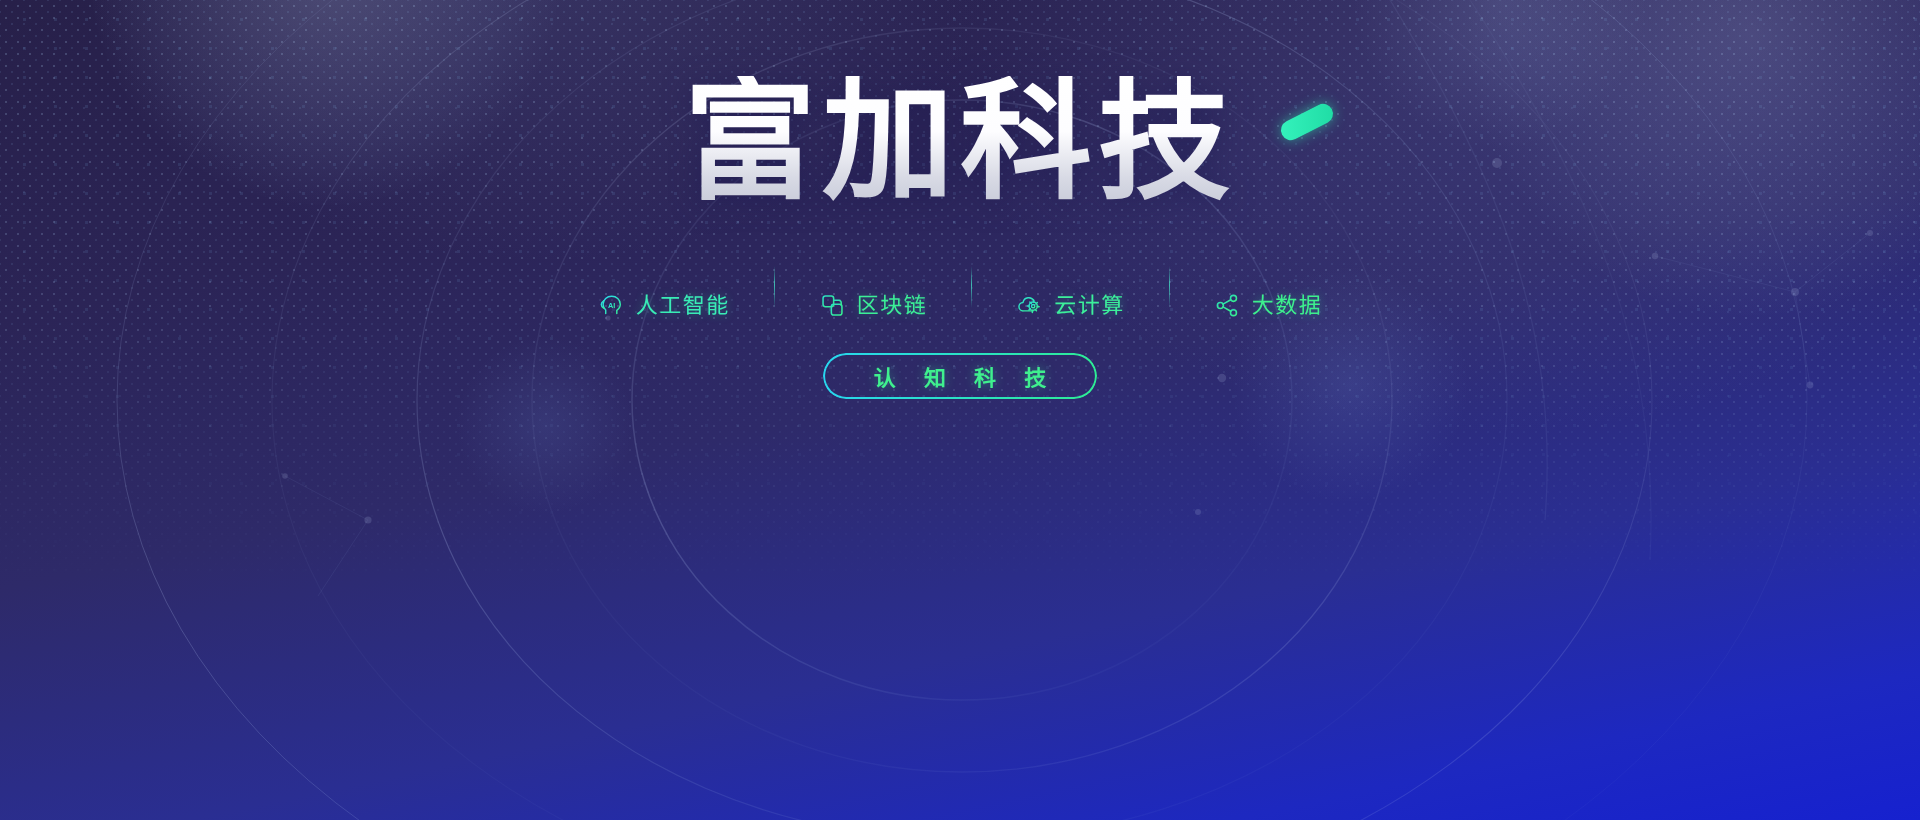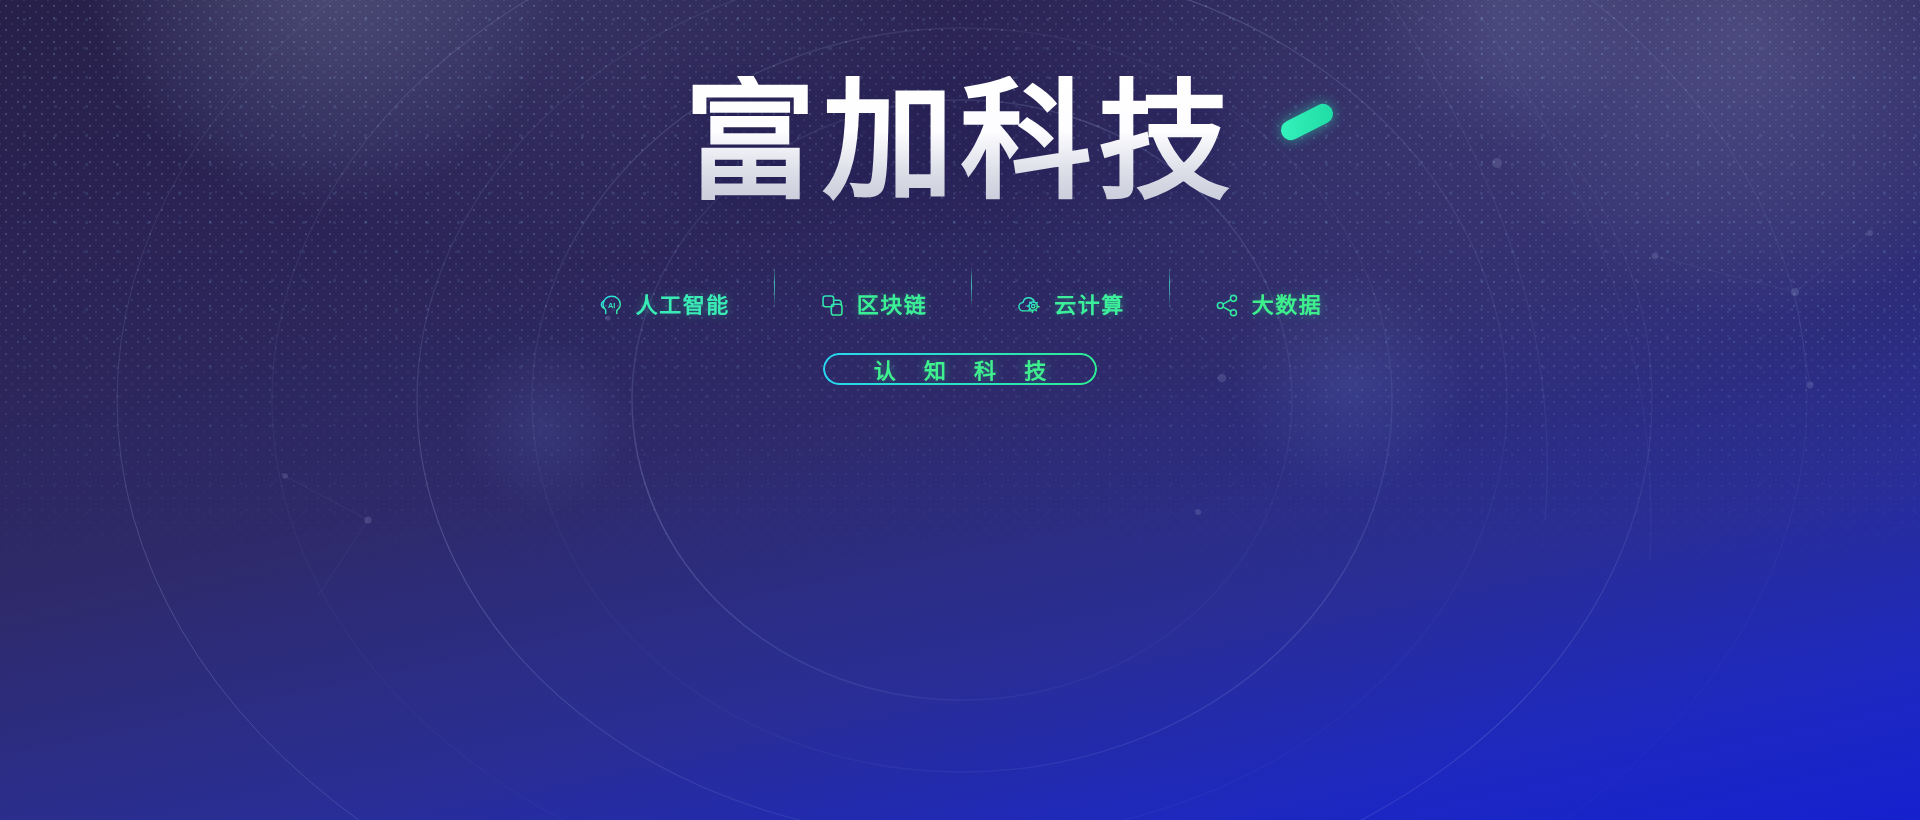--- a/index.html
+++ b/index.html
@@ -96,21 +96,21 @@
   }
   .tag{
     display:flex;
     align-items:flex-end;
     gap:11px;
     padding:0 44px;
   }
   .tag-icon{width:27px;height:27px;display:block;flex:0 0 auto;}
   .tag-label{
     font-size:22px;
-    font-weight:700;
+    font-weight:400;
     letter-spacing:1.5px;
     color:#3ef08f;
     white-space:nowrap;
     text-shadow:0 0 10px rgba(45,225,145,.35);
     margin-top:33px;
   }
   .tag.ai .tag-label{color:#39ecb6;}
   .tag.blockchain .tag-label{color:#3bef97;}
   .tag.cloud .tag-label{color:#3cf09b;}
   .tag.bigdata .tag-label{color:#3df08d;}
@@ -120,21 +120,21 @@
     flex:0 0 auto;
   }
 
   
   .badge-wrap{margin-top:34px;}
   .badge{
     position:relative;
     display:inline-flex;
     align-items:center;
     justify-content:center;
-    height:32px;
+    height:46px;
     padding:0 40px;
     border-radius:26px;
     background:transparent;
     cursor:pointer;
   }
   .badge::before{
     content:"";
     position:absolute;inset:0;
     border-radius:26px;
     padding:1.6px;

